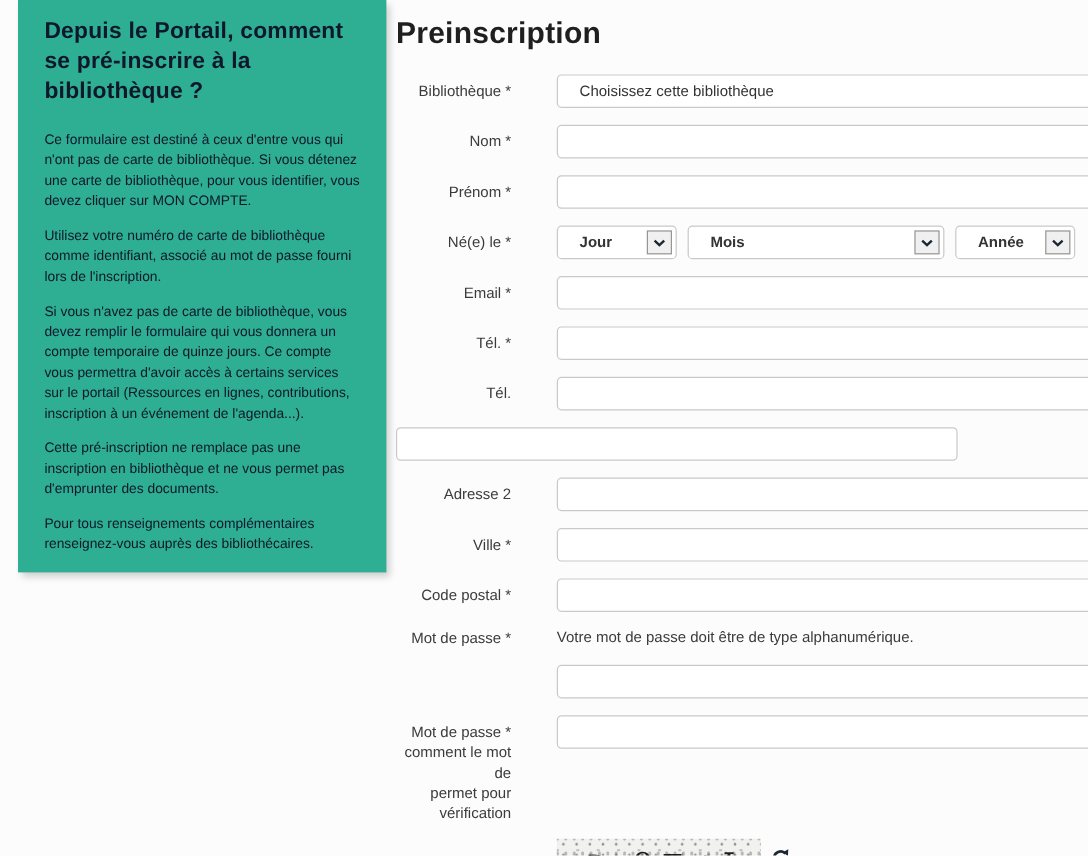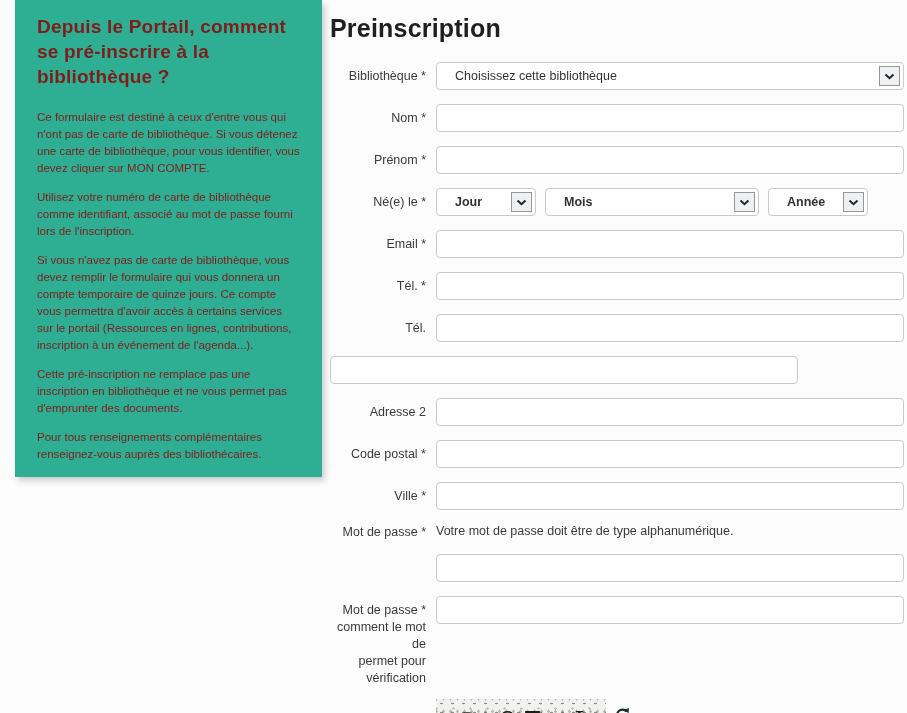--- a/index.html
+++ b/index.html
@@ -7,35 +7,35 @@
     width:907px;height:713px;overflow:hidden;position:relative;
     background:#fcfcfc;
     font-family:"Liberation Sans","DejaVu Sans",sans-serif;
     -webkit-font-smoothing:antialiased;
   }
   
   .sidebar{
     position:absolute;left:15px;top:0;width:307px;box-sizing:border-box;
     padding:14px 22px 14px;
     box-shadow:3px 4px 6px rgba(0,0,0,.18);
-    color:#7f1d1d;
+    color:#0f172a;
   }
   .sidebar h2{
     margin:0 0 20px 0;font-size:19px;line-height:25px;font-weight:700;letter-spacing:.2px;
   }
   .sidebar p{
     margin:0 0 12px 0;font-size:11.5px;line-height:17px;font-weight:400;
   }
   .sidebar p:last-child{margin-bottom:0;}
   
   .form-area{position:absolute;left:330px;top:10px;width:570px;}
   .form-area h1{
     margin:0 0 16px 0;font-size:25px;line-height:36px;font-weight:700;color:#1f1f1f;letter-spacing:.2px;
   }
-  .row{display:flex;margin-bottom:14px;}
+  .row{display:flex;margin-bottom:14px;gap:28px;}
   .lbl{
     flex:none;width:96px;text-align:right;padding-right:10px;
     font-size:12.5px;color:#3b3b3b;line-height:28px;
   }
   .lbl.top{line-height:15px;padding-top:1px;}
   .lbl.multi{line-height:17px;padding-top:6px;}
   .lbl.multi span{display:block;}
   .lbl.cap{line-height:44px;}
   .ctl{position:relative;width:468px;flex:none;}
   .txt{
@@ -176,26 +176,26 @@
   <div class="row">
     <div class="ctl"><input class="txt" value="" style=""></div>
   </div>
 
   <div class="row">
     <div class="lbl">Adresse 2</div>
     <div class="ctl"><input class="txt" value="" style=""></div>
   </div>
 
   <div class="row">
+    <div class="lbl">Ville *</div>
+    <div class="ctl"><input class="txt" value="" style=""></div>
+  </div>
+
+  <div class="row">
     <div class="lbl">Code postal *</div>
-    <div class="ctl"><input class="txt" value="" style=""></div>
-  </div>
-
-  <div class="row">
-    <div class="lbl">Ville *</div>
     <div class="ctl"><input class="txt" value="" style=""></div>
   </div>
 
   <div class="row">
     <div class="lbl top">Mot de passe *</div>
     <div class="ctl">
       <div class="helper">Votre mot de passe doit être de type alphanumérique.</div>
       <input type="password" class="txt" value="" style="">
       <button class="eye-btn first">
         <span>

